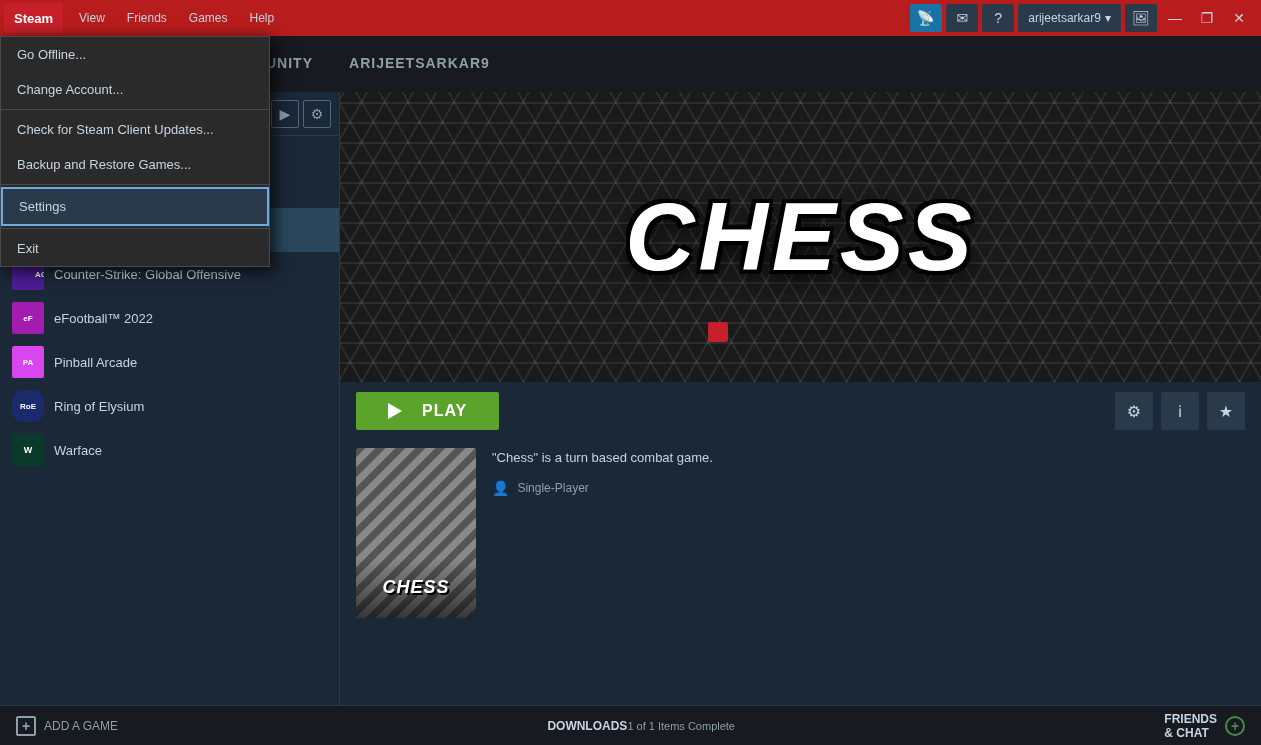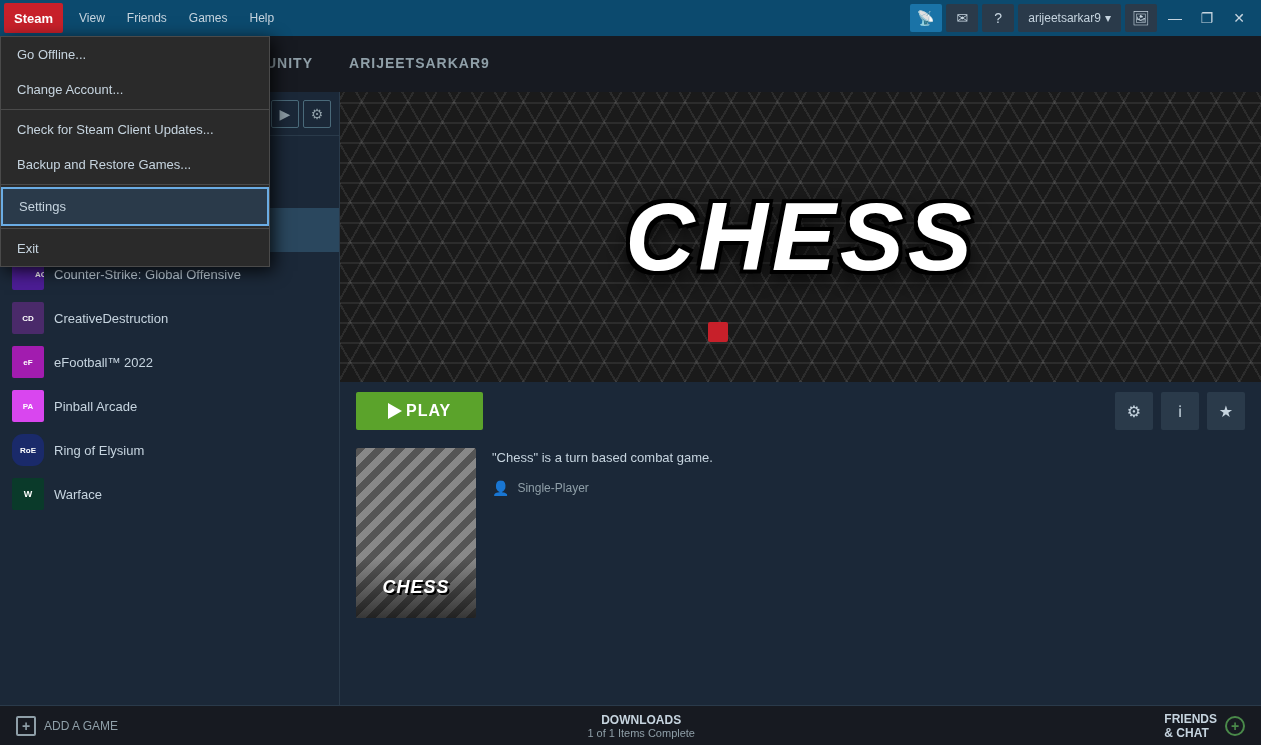--- a/index.html
+++ b/index.html
@@ -10,21 +10,21 @@
       font-family: 'Arial', sans-serif;
       color: #c6d4df;
       overflow: hidden;
       position: relative;
       user-select: none;
     }
 
     
     #title-bar {
       height: 36px;
-      background: #0c4a6e;
+      background: #b91c1c;
       display: flex;
       align-items: center;
       justify-content: space-between;
     }
     #title-bar-left {
       display: flex;
       align-items: center;
       gap: 2px;
     }
     .steam-logo-btn {
@@ -283,21 +283,21 @@
       background: #5ba32b;
       border: none;
       color: white;
       font-size: 16px;
       font-weight: bold;
       text-transform: uppercase;
       padding: 10px 32px;
       cursor: pointer;
       display: flex;
       align-items: center;
-      gap: 4px;
+      gap: 20px;
       border-radius: 2px;
       letter-spacing: 1px;
     }
     .play-triangle {
       width: 0;
       height: 0;
       border-top: 8px solid transparent;
       border-bottom: 8px solid transparent;
       border-left: 14px solid white;
     }
@@ -417,21 +417,21 @@
       border: 2px solid #8f9fa8;
       border-radius: 2px;
       display: flex;
       align-items: center;
       justify-content: center;
       font-size: 14px;
       font-weight: bold;
     }
     .status-downloads {
       display: flex;
-      flex-direction: column;
+      flex-direction: row;
       align-items: center;
       font-size: 11px;
       cursor: pointer;
     }
     .status-downloads-title { font-weight: bold; color: #c6d4df; font-size: 12px; }
     .status-downloads-sub { color: #8f9fa8; }
     .status-friends {
       display: flex;
       align-items: center;
       gap: 8px;
@@ -560,24 +560,20 @@
       </div>
       <div class="game-item selected">
         <div class="game-icon icon-chess">♟</div>
         <span>chess</span>
       </div>
       <div class="game-item">
         <div class="game-icon icon-csgo" style="font-size:8px;font-weight:bold;">AGO</div>
         <span>Counter-Strike: Global Offensive</span>
       </div>
       <div class="game-item">
-        <div class="game-icon icon-cd" style="font-size:8px;">CD</div>
-        <span>CreativeDestruction</span>
-      </div>
-      <div class="game-item">
         <div class="game-icon icon-efootball" style="font-size:8px;">eF</div>
         <span>eFootball™ 2022</span>
       </div>
       <div class="game-item">
         <div class="game-icon icon-pinball" style="font-size:8px;">PA</div>
         <span>Pinball Arcade</span>
       </div>
       <div class="game-item">
         <div class="game-icon icon-roe" style="font-size:8px;border-radius:11px;">RoE</div>
         <span>Ring of Elysium</span>

